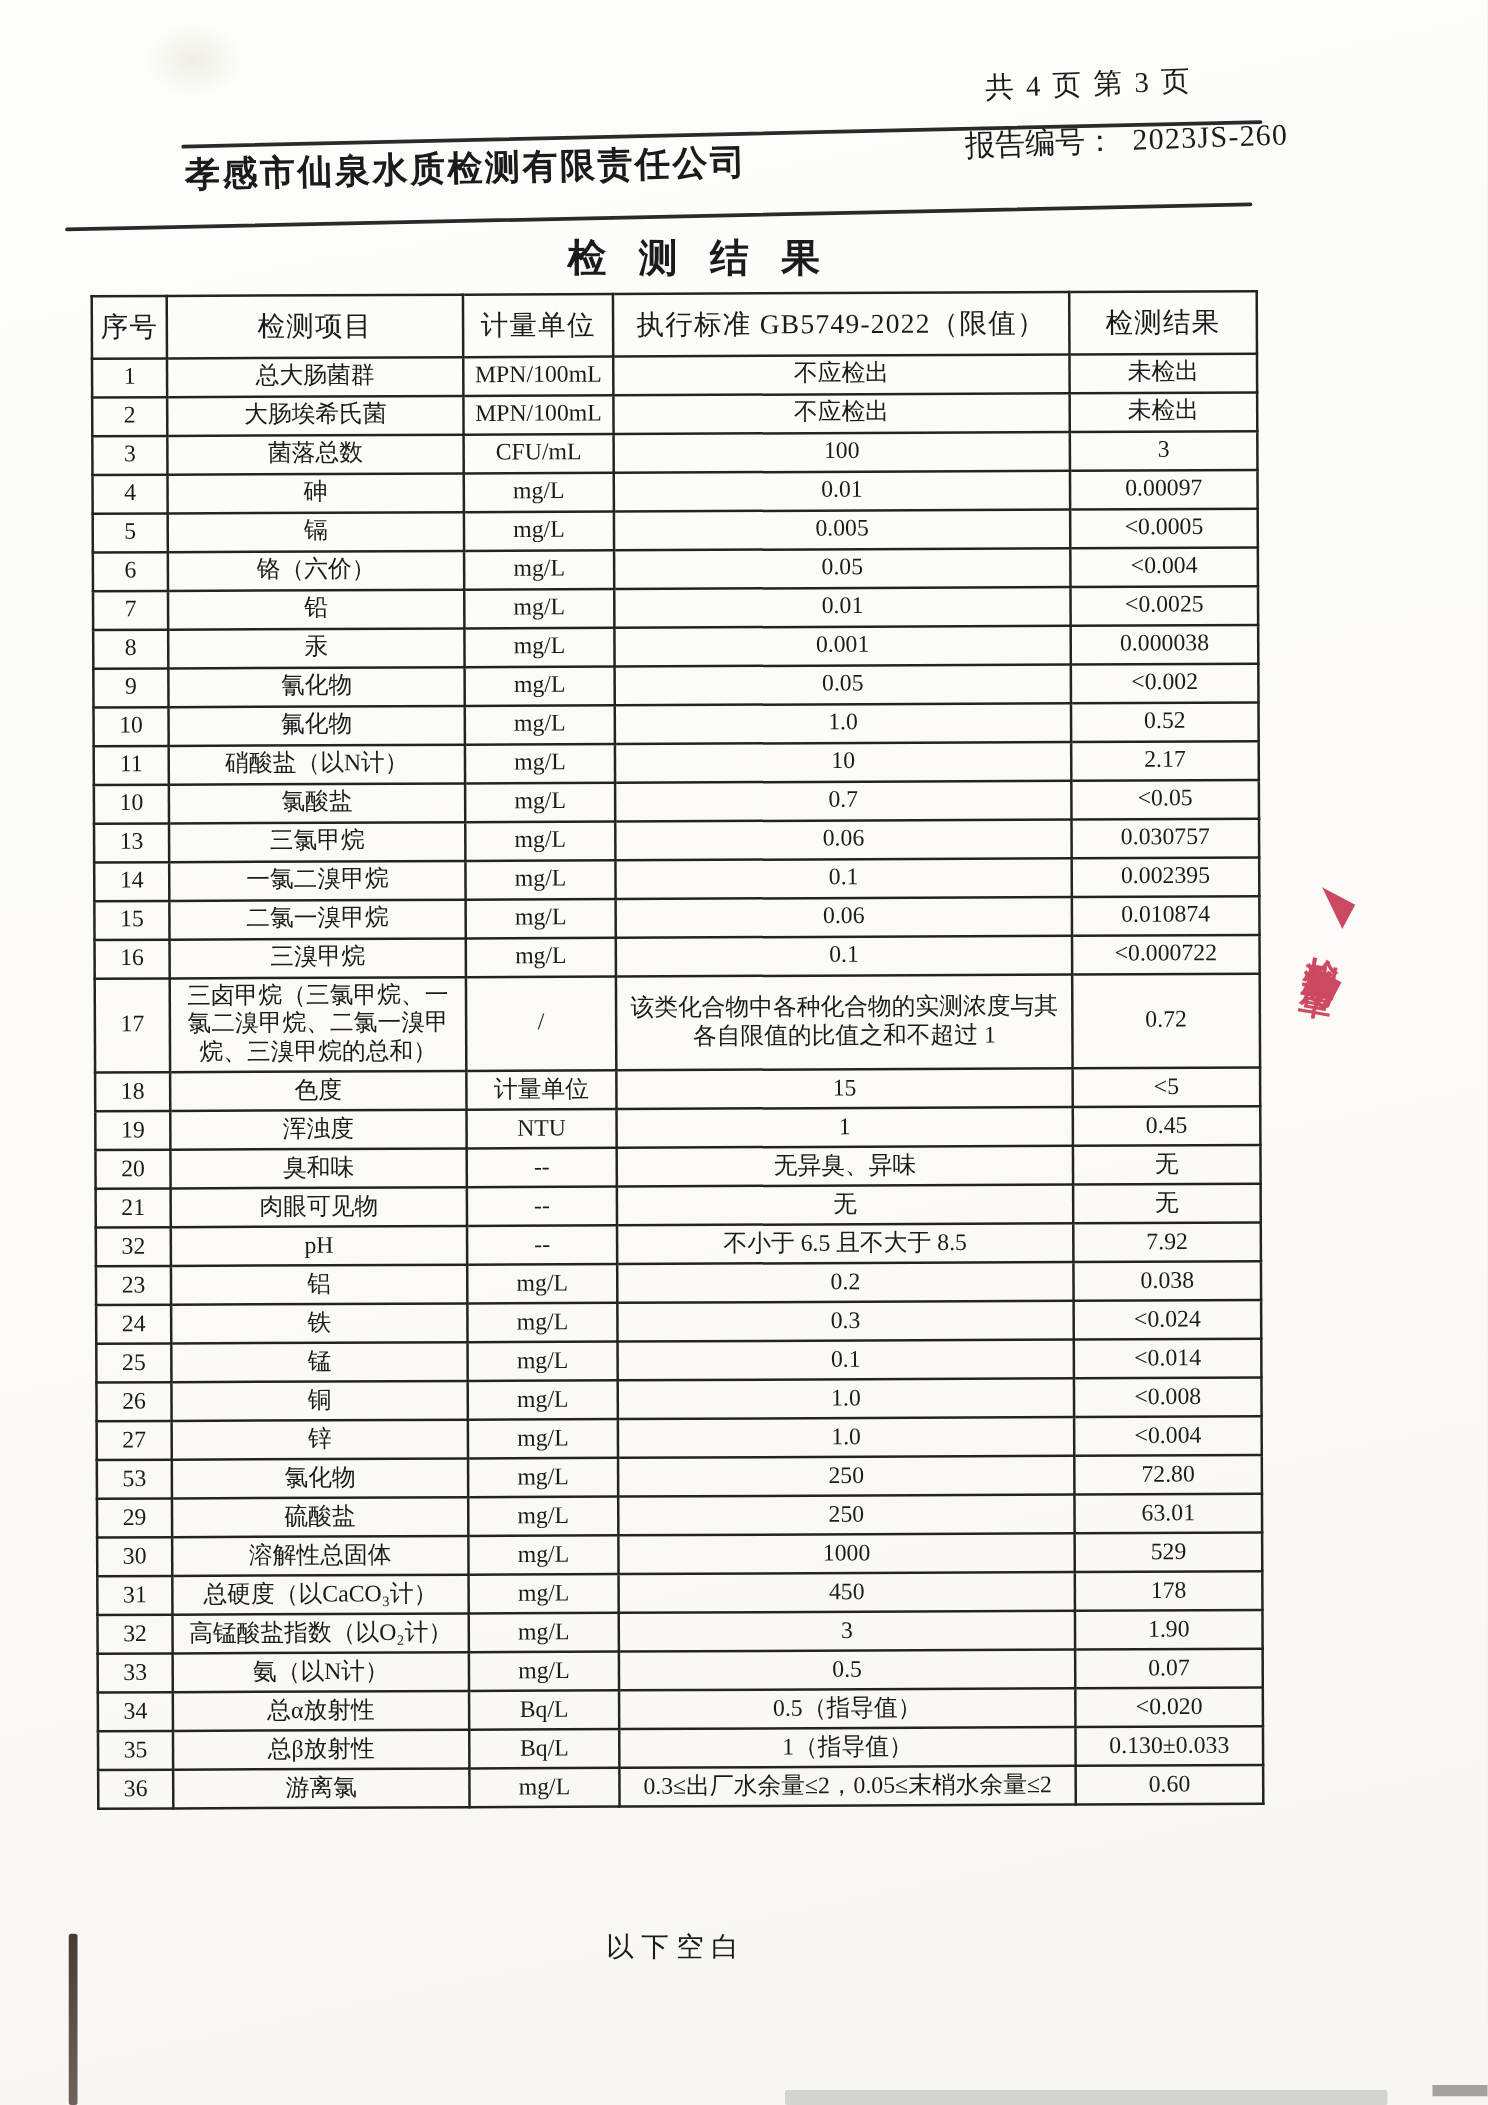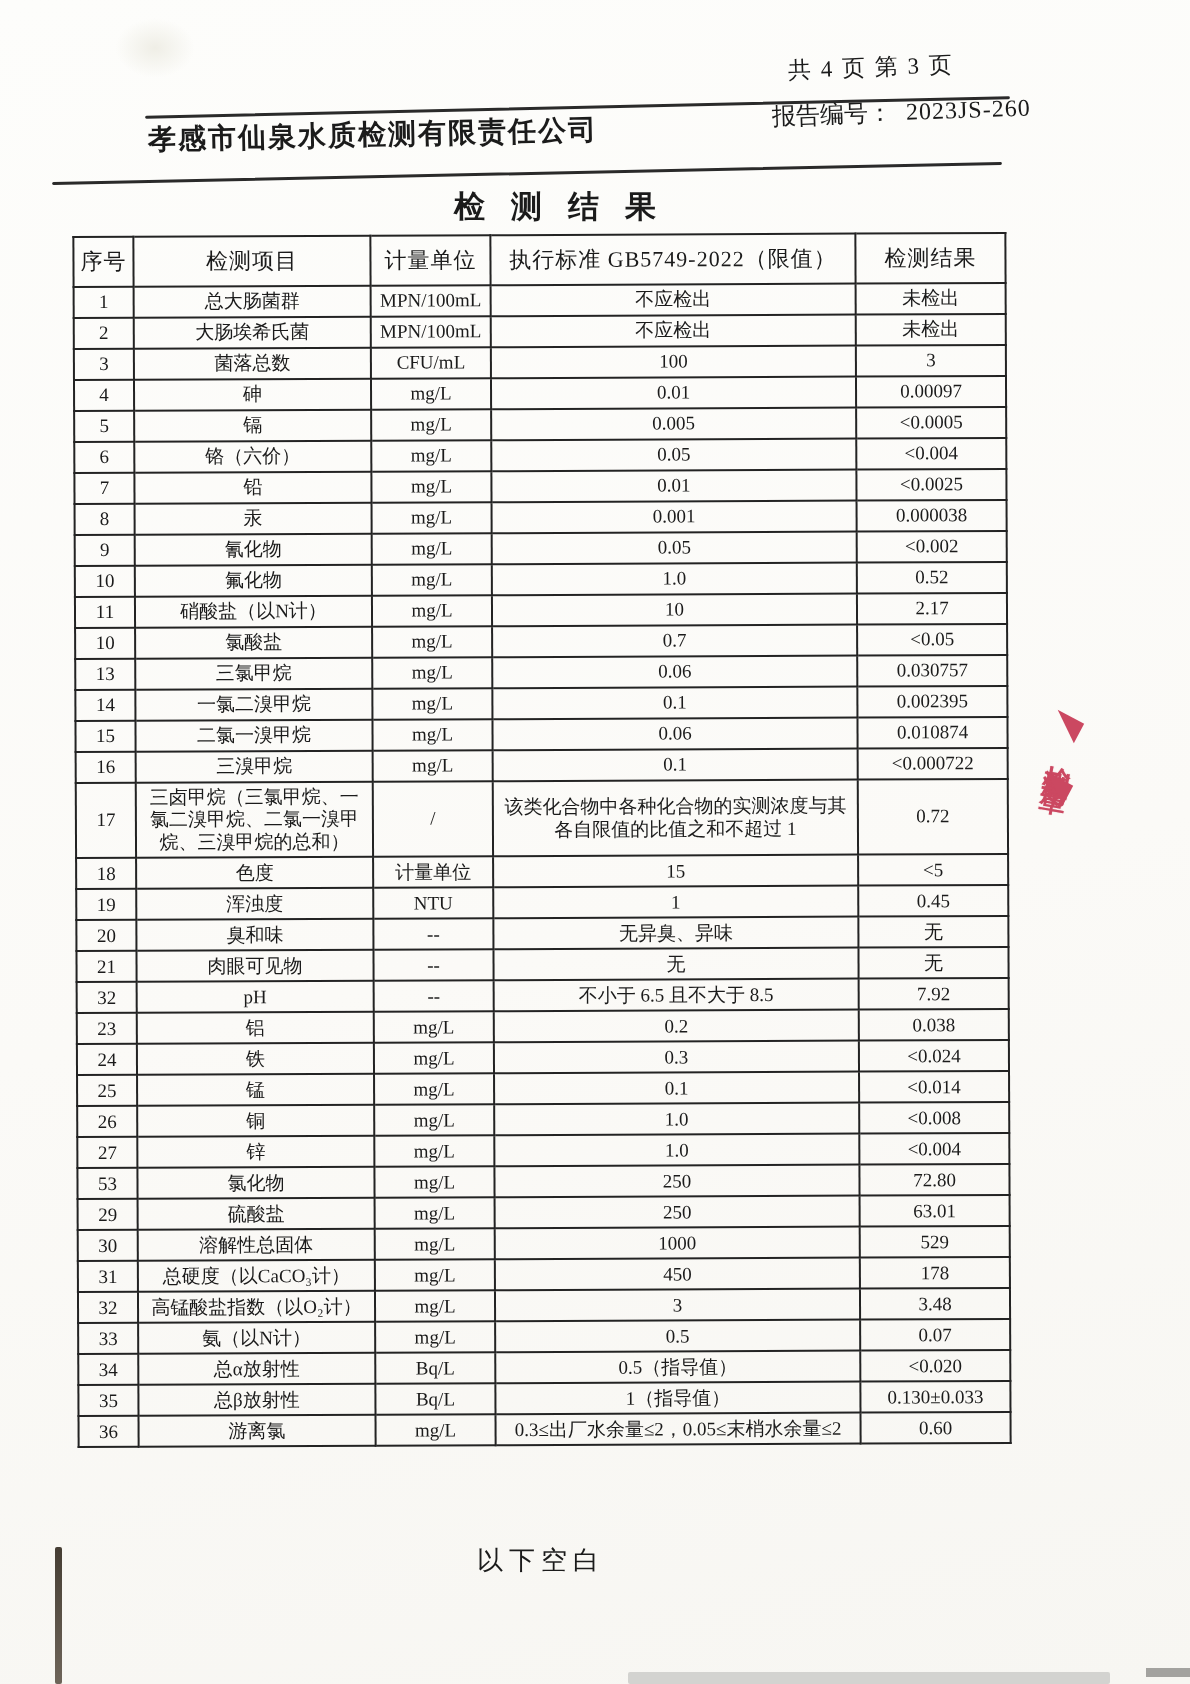--- a/index.html
+++ b/index.html
@@ -63,21 +63,21 @@
   }
   table.results td { height: 31px; }
   col.c-no { width: 60px; }
   col.c-item { width: 237px; }
   col.c-unit { width: 120px; }
   col.c-standard { width: 365px; }
   col.c-result { width: 150px; }
 
   .footer-note {
     position: absolute; top: 1543px; left: 75px; width: 932px;
-    text-align: center; font-size: 26px; letter-spacing: 6px;
+    text-align: center; font-size: 22px; letter-spacing: 6px;
   }
 
   
   .stamp {
     position: absolute; top: 714px; left: 1018px; width: 62px; height: 215px;
     transform: rotate(10deg);
     display: flex; flex-direction: column; align-items: center;
     opacity: 0.88;
   }
   .stamp-wedge {
@@ -374,21 +374,21 @@
           <td>总硬度（以CaCO₃计）</td>
           <td>mg/L</td>
           <td>450</td>
           <td>178</td>
         </tr>
         <tr>
           <td>32</td>
           <td>高锰酸盐指数（以O₂计）</td>
           <td>mg/L</td>
           <td>3</td>
-          <td>3.48</td>
+          <td>1.90</td>
         </tr>
         <tr>
           <td>33</td>
           <td>氨（以N计）</td>
           <td>mg/L</td>
           <td>0.5</td>
           <td>0.07</td>
         </tr>
         <tr>
           <td>34</td>

